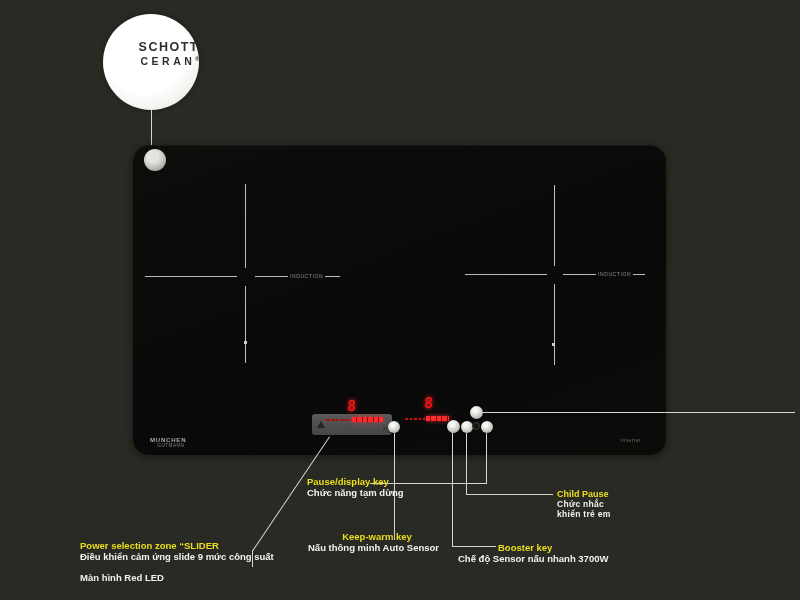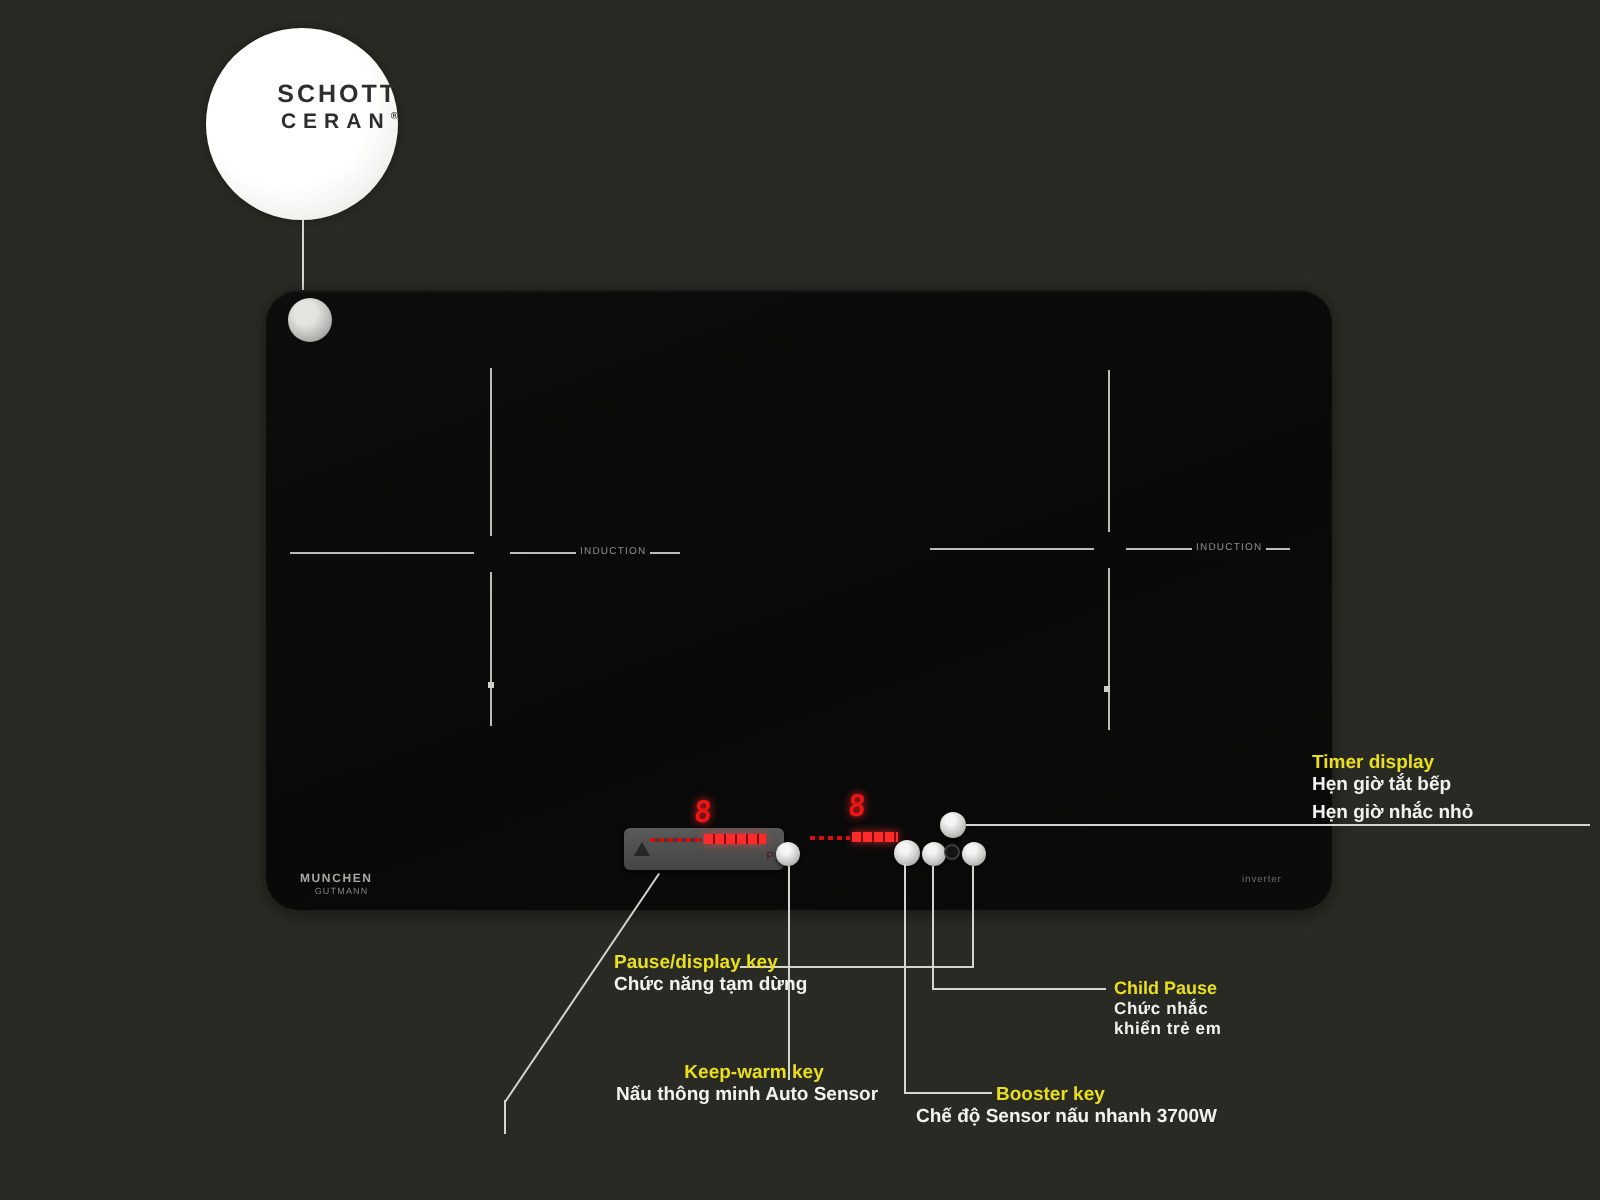--- a/index.html
+++ b/index.html
@@ -127,20 +127,26 @@
   <div class="vline" style="left:252px; top:550px; height:17px;"></div>
   <div class="vline" style="left:394px; top:433px; height:107px;"></div>
   <div class="vline" style="left:452px; top:432px; height:115px;"></div>
   <div class="hline" style="left:453px; top:546px; width:43px;"></div>
   <div class="vline" style="left:466px; top:433px; height:62px;"></div>
   <div class="hline" style="left:467px; top:494px; width:86px;"></div>
   <div class="vline" style="left:486px; top:433px; height:51px;"></div>
   <div class="hline" style="left:370px; top:483px; width:117px;"></div>
   <div class="hline" style="left:483px; top:412px; width:312px;"></div>
 
+  <div class="callout" style="left:80px; top:540px;">
+    <div class="c-title">Power selection zone “SLIDER</div>
+    <div class="c-text">Điều khiển cảm ứng slide 9 mức công suất</div>
+    <div class="gap"></div>
+    <div class="c-text">Màn hình Red LED</div>
+  </div>
 
   <div class="callout" style="left:307px; top:476px;">
     <div class="c-title">Pause/display key</div>
     <div class="c-text">Chức năng tạm dừng</div>
   </div>
 
   <div class="callout" style="left:308px; top:531px;">
     <div class="c-title" style="padding-left:7px;text-align:center;">Keep-warm key</div>
     <div class="c-text">Nấu thông minh Auto Sensor</div>
   </div>
@@ -149,19 +155,14 @@
     <div class="c-title" style="padding-left:40px;">Booster key</div>
     <div class="c-text">Chế độ Sensor nấu nhanh 3700W</div>
   </div>
 
   <div class="callout" style="left:557px; top:489px;">
     <div class="c-title" style="font-size:9px;">Child Pause</div>
     <div class="c-text small">Chức nhắc</div>
     <div class="c-text small">khiển trẻ em</div>
   </div>
 
-  <div class="callout" style="left:656px; top:376px;">
-    <div class="c-title">Timer display</div>
-    <div class="c-text" style="line-height:12.5px;">Hẹn giờ tắt bếp</div>
-    <div class="c-text" style="line-height:13px;">Hẹn giờ nhắc nhỏ</div>
-  </div>
 
 </div>
 
 </body></html>

